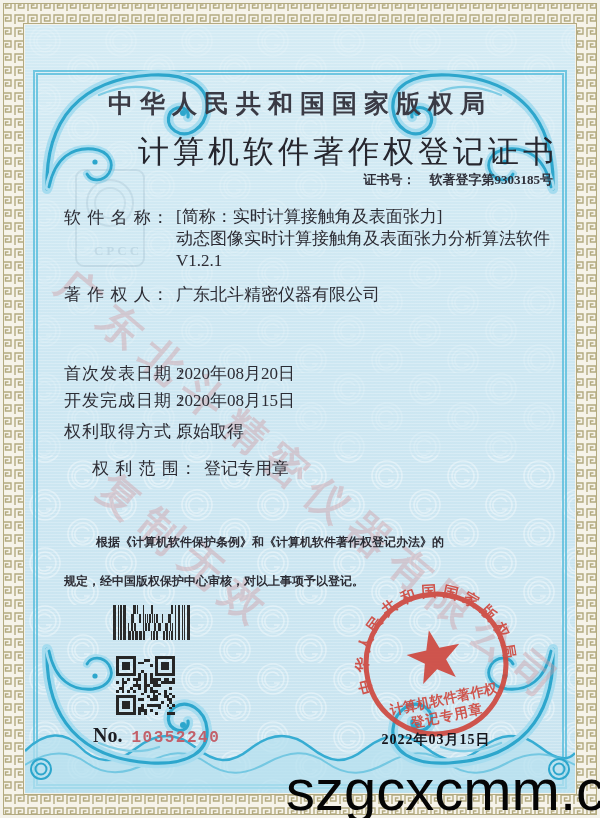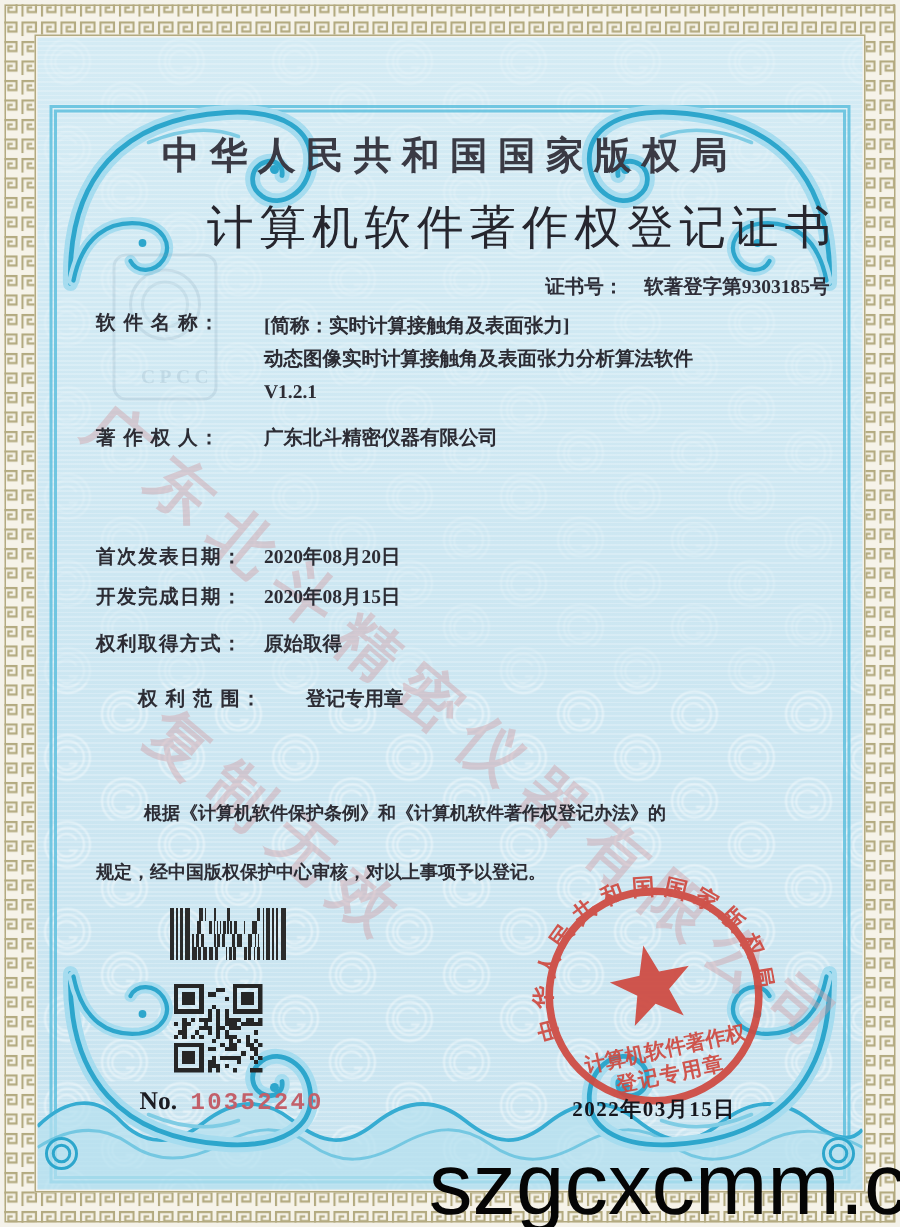--- a/index.html
+++ b/index.html
@@ -27,38 +27,38 @@
   
   .wm{position:absolute;font-weight:bold;color:rgba(208,154,162,.42);white-space:nowrap;
       transform-origin:0 0;pointer-events:none;}
   .wm1{left:56px;top:232px;font-size:42px;letter-spacing:12px;transform:rotate(40deg);}
   .wm2{left:96px;top:436px;font-size:42px;letter-spacing:12px;transform:rotate(40deg);}
   
   .authority{position:absolute;left:0;width:550px;top:62px;text-align:center;
       font-size:25px;font-weight:bold;letter-spacing:7px;color:#3a3a44;}
   .cert-title{position:absolute;left:0;width:550px;top:106px;text-align:center;
       font-size:31px;font-weight:normal;letter-spacing:4px;color:#26262e;margin-left:48px;}
-  .certno{position:absolute;right:22px;top:157px;font-size:13px;font-weight:bold;color:#2e2e38;}
+  .certno{position:absolute;right:22px;top:146px;font-size:13px;font-weight:bold;color:#2e2e38;}
   .certno .gap{display:inline-block;width:14px;}
   
-  .row{position:absolute;left:39px;width:486px;height:24px;font-size:13px;font-weight:bold;color:#2c2c34;}
+  .row{position:absolute;left:39px;width:486px;height:24px;font-size:17px;font-weight:normal;color:#2c2c34;}
   .row .lab{position:absolute;left:0;white-space:nowrap;letter-spacing:1px;}
   .row .val{position:absolute;left:112px;white-space:nowrap;}
   .r0{top:181px;} .r1{top:258px;} .r2{top:321px;margin-top:43px;} .r3{top:337px;}
   .r4{top:395px;text-align:right;} .r5{top:432px;margin-left:28px;} .r6{top:468px;}
   .name-lines div{line-height:22px;}
   .statement{position:absolute;left:39px;top:498px;width:482px;font-size:12px;font-weight:bold;
       color:#2c2c34;}
   .statement div{line-height:39px;}
   .statement .l1{text-indent:32px;}
   
   .barcode{position:absolute;left:87px;top:580px;}
   .qrcode{position:absolute;left:91px;top:631px;}
   .serial{position:absolute;left:68px;top:699px;display:flex;align-items:baseline;gap:9px;}
-  .serial .no{font-size:17px;font-weight:bold;color:#1c1c22;}
+  .serial .no{font-size:20px;font-weight:bold;color:#1c1c22;}
   .serial .num{font-family:"Liberation Mono","DejaVu Sans Mono",monospace;
       font-size:16px;font-weight:bold;letter-spacing:1.5px;color:#c2606a;}
   
   .seal{position:absolute;left:330px;top:558px;transform:rotate(-12deg);opacity:.93;}
   .issue-date{position:absolute;left:330px;top:706px;width:162px;text-align:center;
       font-size:14px;font-weight:bold;color:#15151c;letter-spacing:1px;}
   
   .overlay-url{position:absolute;left:286px;top:756px;font-family:"Liberation Sans","DejaVu Sans",sans-serif;
       font-size:58px;color:#050505;white-space:nowrap;letter-spacing:0px;}
 </style>

